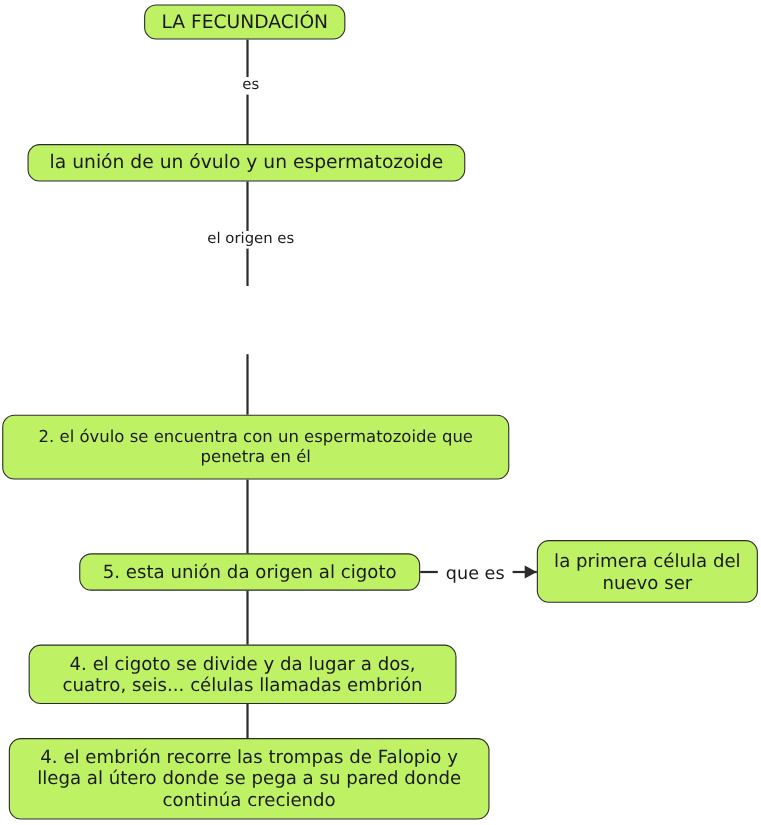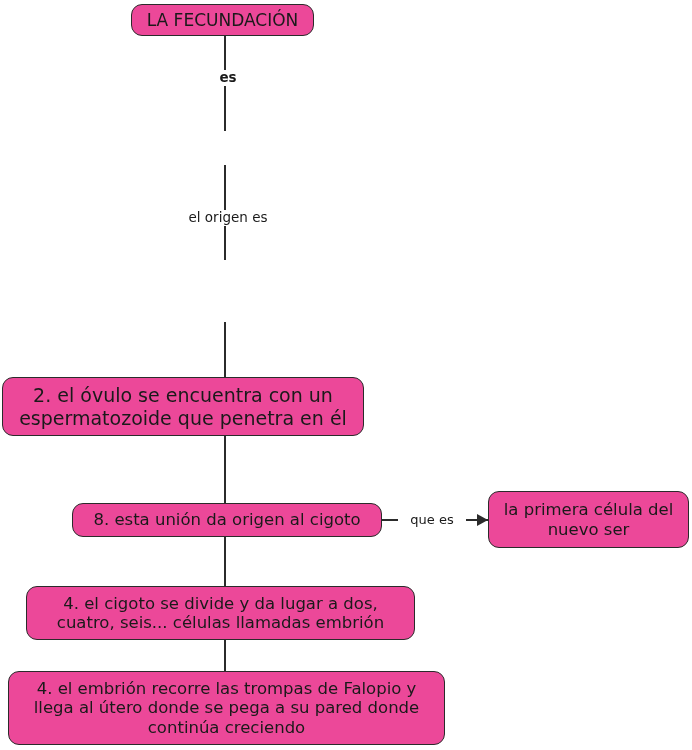--- a/index.html
+++ b/index.html
@@ -17,21 +17,21 @@
   }
   #canvas {
     position: absolute;
     left: 0; top: 0;
     width: 692px;
     height: 750px;
   }
   .node {
     position: absolute;
     box-sizing: border-box;
-    background: #ec4899;
+    background: #bef264;
     border: 1.4px solid #2b2b2b;
     border-radius: 11px;
     display: flex;
     align-items: center;
     justify-content: center;
     text-align: center;
     line-height: 1.18;
     z-index: 3;
     padding: 2px 8px;
   }
@@ -60,42 +60,42 @@
     border-top: 6px solid transparent;
     border-bottom: 6px solid transparent;
     border-left: 11px solid #2b2b2b;
     z-index: 2;
   }
 
   
   #node-title   { left: 131px; top: 4px;   width: 183px; height: 32px; font-size: 17px; }
   #node-union   { left: 25px;  top: 131px; width: 398px; height: 34px; font-size: 17px; }
   #node-step1   { left: 20px;  top: 260px; width: 410px; height: 62px; font-size: 16.5px; }
-  #node-step2   { left: 2px;   top: 377px; width: 362px; height: 59px; font-size: 19px; }
+  #node-step2   { left: 2px;   top: 377px; width: 461px; height: 59px; font-size: 15px; }
   #node-step3   { left: 72px;  top: 503px; width: 310px; height: 34px; font-size: 16.5px; }
   #node-zygote  { left: 488px; top: 491px; width: 201px; height: 57px; font-size: 16.5px; }
   #node-step4   { left: 26px;  top: 586px; width: 389px; height: 54px; font-size: 16.5px; }
   #node-step5   { left: 8px;   top: 671px; width: 437px; height: 74px; font-size: 16.5px; }
 
   
   #edge-title-union   { left: 224px; top: 36px;  width: 1.6px; height: 95px; }
   #edge-union-step1   { left: 224px; top: 165px; width: 1.6px; height: 95px; }
   #edge-step1-step2   { left: 224px; top: 322px; width: 1.6px; height: 55px; }
   #edge-step2-step3   { left: 224px; top: 436px; width: 1.6px; height: 67px; }
   #edge-step3-step4   { left: 224px; top: 537px; width: 1.6px; height: 49px; }
   #edge-step4-step5   { left: 224px; top: 640px; width: 1.6px; height: 31px; }
 
   
   #edge-step3-zygote  { left: 382px; top: 519px; width: 106px; height: 1.6px; }
   #arrow-zygote       { left: 477px; top: 514px; }
 
   
-  #label-es         { left: 201px; top: 70px;  width: 48px;  font-size: 13.5px; font-weight: bold; }
+  #label-es         { left: 201px; top: 70px;  width: 48px;  font-size: 13.5px; }
   #label-proceso    { left: 163px; top: 210px; width: 124px; font-size: 13.5px; }
-  #label-que-es     { left: 398px; top: 512px; width: 62px;  font-size: 13px; }
+  #label-que-es     { left: 398px; top: 512px; width: 62px;  font-size: 16px; }
 </style>
 </head>
 <body>
 
 <div id="canvas">
 
   <div class="edge-line" id="edge-title-union"></div>
   <div class="edge-line" id="edge-union-step1"></div>
   <div class="edge-line" id="edge-step1-step2"></div>
   <div class="edge-line" id="edge-step2-step3"></div>
@@ -105,28 +105,31 @@
   <div class="arrowhead" id="arrow-zygote"></div>
 
   <div class="edge-label" id="label-es">es</div>
   <div class="edge-label" id="label-proceso">el origen es</div>
   <div class="edge-label" id="label-que-es">que es</div>
 
   <div class="node" id="node-title">
     <span>LA FECUNDACIÓN</span>
   </div>
 
+  <div class="node" id="node-union">
+    <span>la unión de un óvulo y un espermatozoide</span>
+  </div>
 
 
   <div class="node" id="node-step2">
     <span>2. el óvulo se encuentra con un espermatozoide que penetra en él</span>
   </div>
 
   <div class="node" id="node-step3">
-    <span>8. esta unión da origen al cigoto</span>
+    <span>5. esta unión da origen al cigoto</span>
   </div>
 
   <div class="node" id="node-zygote">
     <span>la primera célula del nuevo ser</span>
   </div>
 
   <div class="node" id="node-step4">
     <span>4. el cigoto se divide y da lugar a dos, cuatro, seis... células llamadas embrión</span>
   </div>
 

